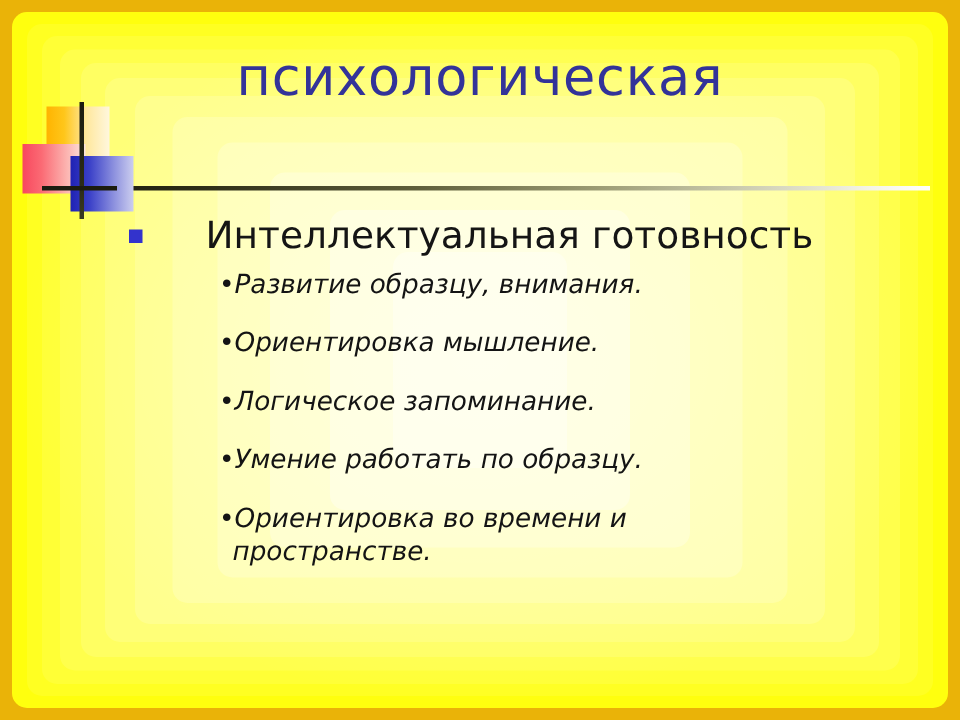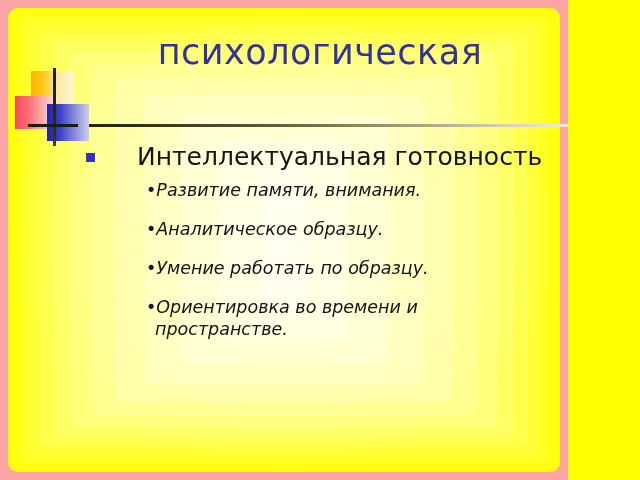--- a/index.html
+++ b/index.html
@@ -6,24 +6,24 @@
     margin: 0;
     padding: 0;
     background: #ffff00;
   }
   body {
     font-family: "DejaVu Sans", "Liberation Sans", sans-serif;
   }
 
   #slide {
     position: relative;
-    width: 568px;
+    width: 640px;
     height: 480px;
     overflow: hidden;
-    background: #fca5a5;
+    background: #eab308;
   }
 
   
   .band {
     position: absolute;
     border-radius: 10px;
     pointer-events: none;
   }
   .b1 { left: 8px;  top: 8px;  right: 8px;  bottom: 8px;  background:#ffff0e; }
   .b2 { left: 18px; top: 16px; right: 18px; bottom: 16px; background:#ffff22; }
@@ -188,24 +188,25 @@
 
   <div id="body-block">
 
     <div class="level1">
       <span class="sqbullet"></span>
       <span class="l1text">Интеллектуальная готовность</span>
     </div>
 
     <div class="level2-group">
 
-      <div class="level2"><span class="dot">•</span><span>Развитие памяти, внимания.</span></div>
-
-      <div class="level2"><span class="dot">•</span><span>Аналитическое образцу.</span></div>
-
+      <div class="level2"><span class="dot">•</span><span>Развитие образцу, внимания.</span></div>
+
+      <div class="level2"><span class="dot">•</span><span>Ориентировка мышление.</span></div>
+
+      <div class="level2"><span class="dot">•</span><span>Логическое запоминание.</span></div>
 
       <div class="level2"><span class="dot">•</span><span>Умение работать по образцу.</span></div>
 
       <div class="level2"><span class="dot">•</span><span>Ориентировка во времени и пространстве.</span></div>
 
 
     </div>
   </div>
 
 </div>

